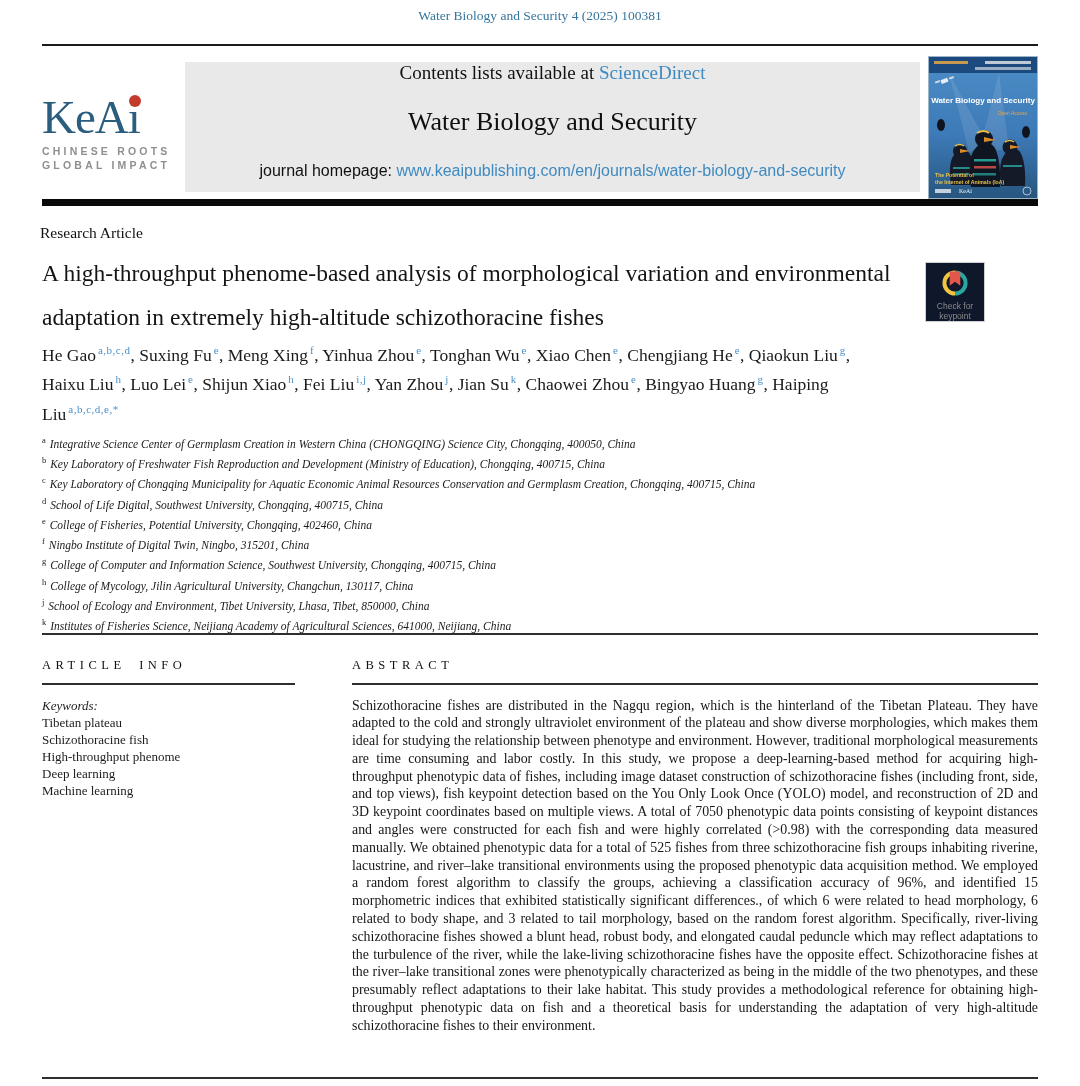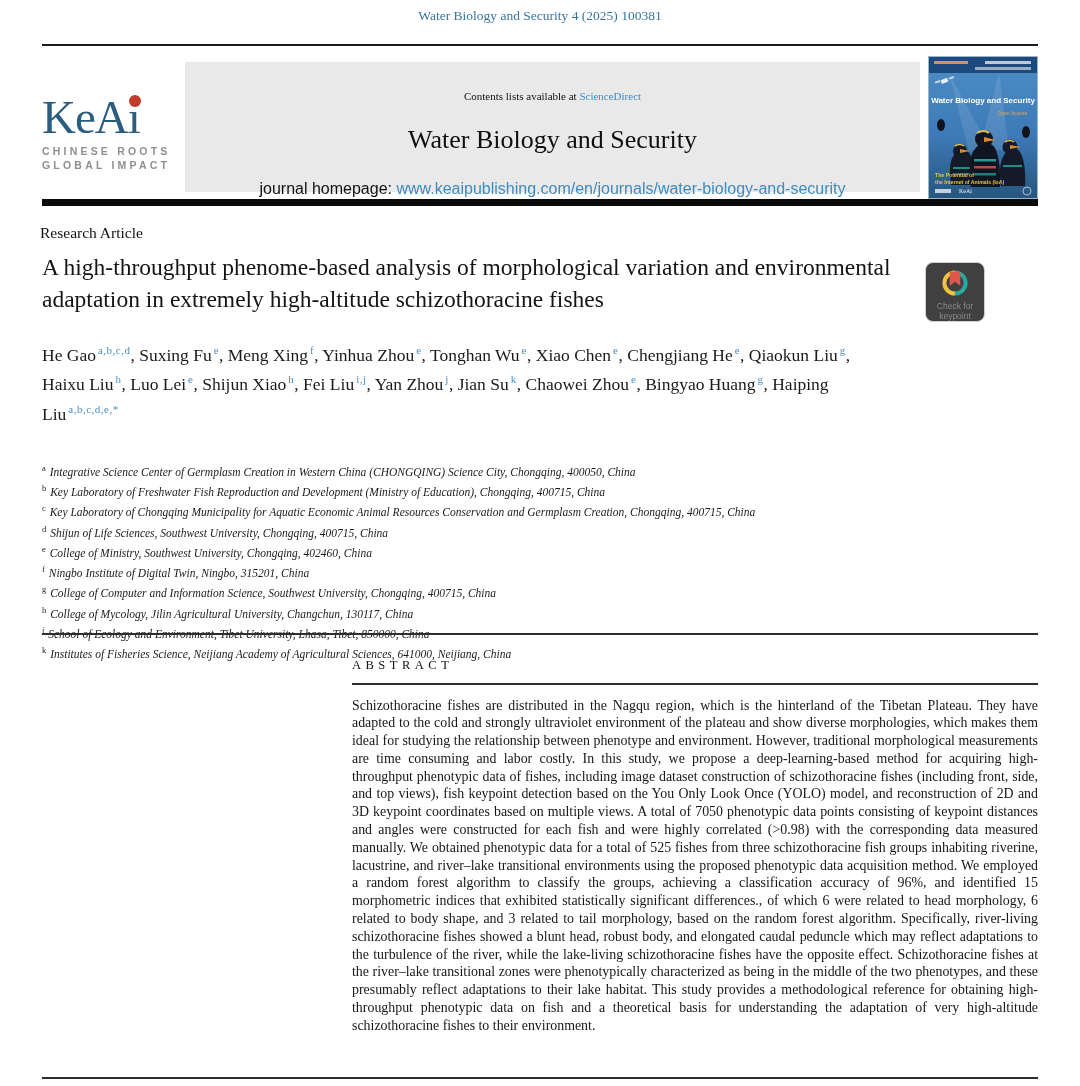--- a/index.html
+++ b/index.html
@@ -16,42 +16,42 @@
   .header-row { top:56px; left:42px; width:996px; height:143px; }
   .keai { position:absolute; left:0; top:38px; width:142px; }
   .keai-word { position:relative; display:inline-block; font-size:47px; line-height:1;
     color:#2a5d7e; letter-spacing:-1px; }
   .keai-dot { position:absolute; right:-1px; top:1px; width:12px; height:12px; border-radius:50%;
     background:#c23b2b; }
   .keai-tag { font-family:"Liberation Sans", sans-serif; font-weight:bold; font-size:10.5px;
     letter-spacing:3.2px; color:#8f8f8f; margin-top:3px; line-height:14px; }
   .header-box { position:absolute; left:143px; top:6px; width:735px; height:130px; background:#e9e9e9;
     text-align:center; }
-  .contents-line { margin-top:28px; font-size:11px; color:#111; }
+  .contents-line { margin-top:0; font-size:19px; color:#111; }
   .journal-title { margin-top:23px; font-size:26px; color:#0f0f0f; }
   .homepage-line { margin-top:25px; font-family:"Liberation Sans", sans-serif; font-size:16px; color:#111; }
   .link-blue { color:#3f8ac0; text-decoration:none; }
 
   .cover { position:absolute; left:886px; top:0; width:110px; height:143px; border:1px solid #9db5c8; }
 
   .black-bar { top:199px; left:42px; width:996px; height:7px; background:#0a0a0a; }
 
   
   .article-type { top:224px; left:40px; font-size:15.5px; color:#111; }
-  .paper-title { top:251px; left:42px; width:880px; font-size:23.5px; line-height:32px; color:#141414; }
-
-  .check-badge { top:262px; left:925px; width:60px; height:60px; background:#404040;
-    border:1px solid #cfcfcf; border-radius:8px; text-align:center; }
+  .paper-title { top:251px; left:42px; width:880px; font-size:23.5px; line-height:44px; color:#141414; }
+
+  .check-badge { top:262px; left:925px; width:60px; height:60px; background:#0f172a;
+    border:1px solid #cfcfcf; border-radius:0; text-align:center; }
   .check-badge svg { margin-top:5px; }
   .check-text { font-family:"Liberation Sans", sans-serif; font-size:8.5px; line-height:9.5px; color:#8a8a8a; }
 
   .authors { top:338px; left:42px; width:850px; font-size:17.5px; line-height:24.5px; color:#1a1a1a; }
   sup.asup { font-size:11px; color:#4a90c8; margin-left:2px; letter-spacing:0.5px; }
 
-  .affiliations { top:460px; left:42px; width:996px; }
+  .affiliations { top:432px; left:42px; width:996px; }
   .aff-line { font-style:italic; font-size:11.5px; line-height:16.4px; color:#1a1a1a; }
   .aff-line sup { font-style:normal; font-size:8.5px; margin-right:1px; }
 
   .rule-mid { top:633px; left:42px; width:996px; height:2px; background:#2e2e2e; }
 
   
   .columns { top:658px; left:42px; width:996px; height:402px; }
   .col-left  { position:absolute; left:0; top:0; width:253px; }
   .col-right { position:absolute; left:310px; top:0; width:686px; }
   .col-heading { font-size:12.5px; letter-spacing:4.5px; word-spacing:6px; color:#111; }
@@ -160,32 +160,44 @@
     <div>keypoint</div>
   </div>
 </div>
 
 <div class="abs authors"><span>He Gao</span><sup class="asup">a,b,c,d</sup>, <span>Suxing Fu</span><sup class="asup">e</sup>, <span>Meng Xing</span><sup class="asup">f</sup>, <span>Yinhua Zhou</span><sup class="asup">e</sup>, <span>Tonghan Wu</span><sup class="asup">e</sup>, <span>Xiao Chen</span><sup class="asup">e</sup>, <span>Chengjiang He</span><sup class="asup">e</sup>, <span>Qiaokun Liu</span><sup class="asup">g</sup>, <span>Haixu Liu</span><sup class="asup">h</sup>, <span>Luo Lei</span><sup class="asup">e</sup>, <span>Shijun Xiao</span><sup class="asup">h</sup>, <span>Fei Liu</span><sup class="asup">i,j</sup>, <span>Yan Zhou</span><sup class="asup">j</sup>, <span>Jian Su</span><sup class="asup">k</sup>, <span>Chaowei Zhou</span><sup class="asup">e</sup>, <span>Bingyao Huang</span><sup class="asup">g</sup>, <span>Haiping Liu</span><sup class="asup">a,b,c,d,e,*</sup></div>
 
 <div class="abs affiliations">
     <div class="aff-line"><sup>a</sup><span> Integrative Science Center of Germplasm Creation in Western China (CHONGQING) Science City, Chongqing, 400050, China</span></div>
     <div class="aff-line"><sup>b</sup><span> Key Laboratory of Freshwater Fish Reproduction and Development (Ministry of Education), Chongqing, 400715, China</span></div>
     <div class="aff-line"><sup>c</sup><span> Key Laboratory of Chongqing Municipality for Aquatic Economic Animal Resources Conservation and Germplasm Creation, Chongqing, 400715, China</span></div>
-    <div class="aff-line"><sup>d</sup><span> Shijun of Life Sciences, Southwest University, Chongqing, 400715, China</span></div>
-    <div class="aff-line"><sup>e</sup><span> College of Ministry, Southwest University, Chongqing, 402460, China</span></div>
+    <div class="aff-line"><sup>d</sup><span> School of Life Digital, Southwest University, Chongqing, 400715, China</span></div>
+    <div class="aff-line"><sup>e</sup><span> College of Fisheries, Potential University, Chongqing, 402460, China</span></div>
     <div class="aff-line"><sup>f</sup><span> Ningbo Institute of Digital Twin, Ningbo, 315201, China</span></div>
     <div class="aff-line"><sup>g</sup><span> College of Computer and Information Science, Southwest University, Chongqing, 400715, China</span></div>
     <div class="aff-line"><sup>h</sup><span> College of Mycology, Jilin Agricultural University, Changchun, 130117, China</span></div>
     <div class="aff-line"><sup>j</sup><span> School of Ecology and Environment, Tibet University, Lhasa, Tibet, 850000, China</span></div>
     <div class="aff-line"><sup>k</sup><span> Institutes of Fisheries Science, Neijiang Academy of Agricultural Sciences, 641000, Neijiang, China</span></div>
   </div>
 
 <div class="abs rule-mid"></div>
 
 <div class="abs columns">
+  <div class="col-left">
+    <div class="col-heading">ARTICLE INFO</div>
+    <div class="col-rule"></div>
+    <div class="kw-label">Keywords:</div>
+    <div>
+        <div class="kw">Tibetan plateau</div>
+        <div class="kw">Schizothoracine fish</div>
+        <div class="kw">High-throughput phenome</div>
+        <div class="kw">Deep learning</div>
+        <div class="kw">Machine learning</div>
+      </div>
+  </div>
   <div class="col-right">
     <div class="col-heading">ABSTRACT</div>
     <div class="col-rule"></div>
     <div class="abstract-text">Schizothoracine fishes are distributed in the Nagqu region, which is the hinterland of the Tibetan Plateau. They have adapted to the cold and strongly ultraviolet environment of the plateau and show diverse morphologies, which makes them ideal for studying the relationship between phenotype and environment. However, traditional morphological measurements are time consuming and labor costly. In this study, we propose a deep-learning-based method for acquiring high-throughput phenotypic data of fishes, including image dataset construction of schizothoracine fishes (including front, side, and top views), fish keypoint detection based on the You Only Look Once (YOLO) model, and reconstruction of 2D and 3D keypoint coordinates based on multiple views. A total of 7050 phenotypic data points consisting of keypoint distances and angles were constructed for each fish and were highly correlated (&gt;0.98) with the corresponding data measured manually. We obtained phenotypic data for a total of 525 fishes from three schizothoracine fish groups inhabiting riverine, lacustrine, and river–lake transitional environments using the proposed phenotypic data acquisition method. We employed a random forest algorithm to classify the groups, achieving a classification accuracy of 96%, and identified 15 morphometric indices that exhibited statistically significant differences., of which 6 were related to head morphology, 6 related to body shape, and 3 related to tail morphology, based on the random forest algorithm. Specifically, river-living schizothoracine fishes showed a blunt head, robust body, and elongated caudal peduncle which may reflect adaptations to the turbulence of the river, while the lake-living schizothoracine fishes have the opposite effect. Schizothoracine fishes at the river–lake transitional zones were phenotypically characterized as being in the middle of the two phenotypes, and these presumably reflect adaptations to their lake habitat. This study provides a methodological reference for obtaining high-throughput phenotypic data on fish and a theoretical basis for understanding the adaptation of very high-altitude schizothoracine fishes to their environment.</div>
   </div>
 </div>
 
 <div class="abs rule-bottom"></div>
 
 </body></html>

